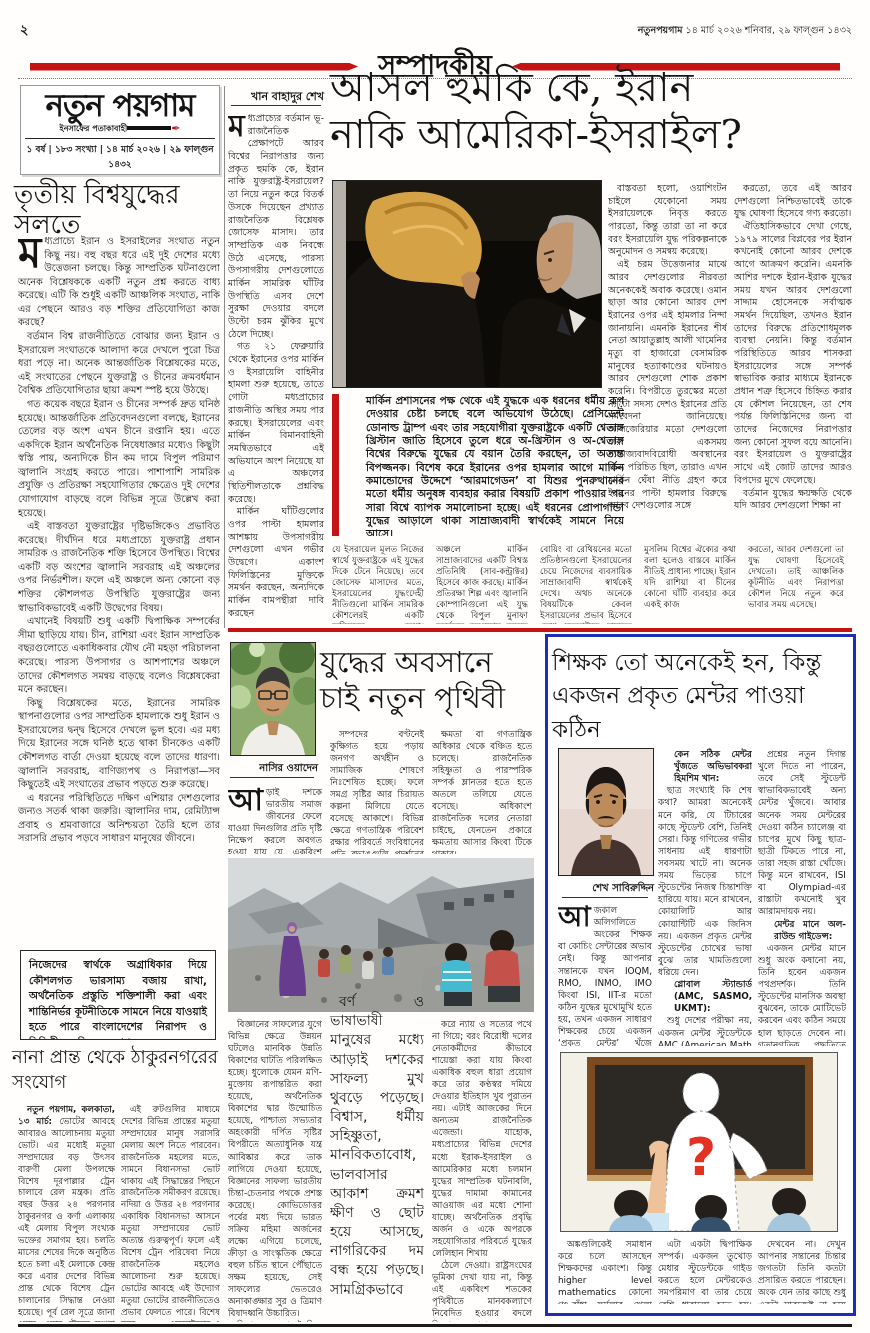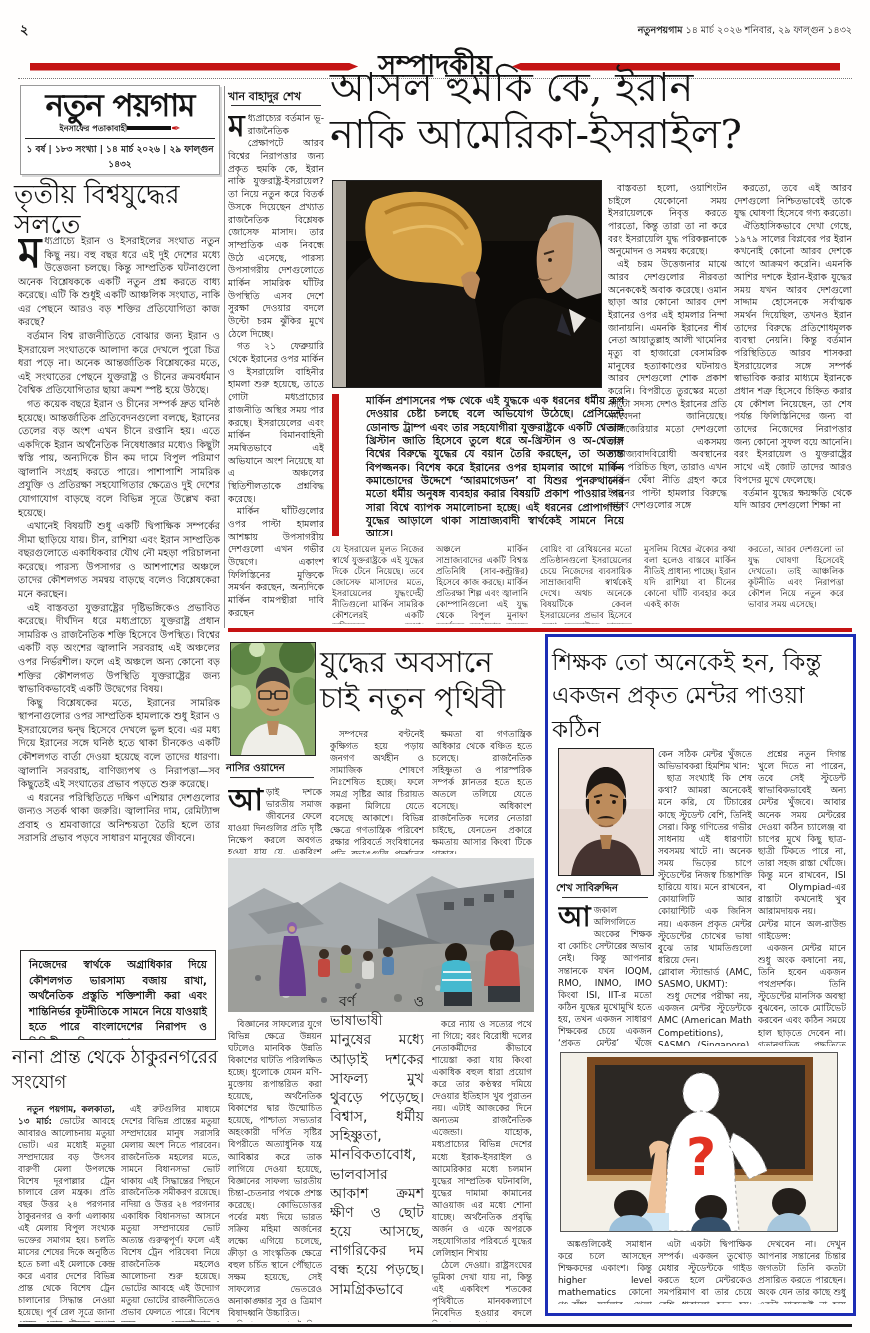--- a/index.html
+++ b/index.html
@@ -22,34 +22,34 @@
   .mast .t{font-size:31px;line-height:1.05;font-weight:900;letter-spacing:-1px;margin-top:3px;
            font-family:"DejaVu Serif","Liberation Serif",serif;}
   .tagrow{display:flex;align-items:center;justify-content:center;gap:0;margin-top:0px;}
   .tagrow .tg{font-size:8px;font-weight:700;}
   .tagrow .bar{width:44px;height:4px;background:#111;}
   .tagrow .pen{font-size:11px;color:#c41414;line-height:1;}
   .issue{border-top:1.5px solid #222;margin:3px 4px 0 4px;padding-top:3px;font-size:9px;font-weight:800;}
   
   .c{text-align:justify;overflow:hidden;line-height:1.4;}
   .c p{margin:0;text-indent:9px;}
-  .c p.bp{font-weight:400;text-indent:0;}
+  .c p.bp{font-weight:700;text-indent:0;margin-left:16px;}
   .c b{font-weight:800;}
   .dc{float:left;font-weight:800;line-height:.82;padding:2px 3px 0 0;}
   .hl{font-weight:400;text-align:left;font-family:"DejaVu Serif","Liberation Serif",serif;}
   .vrule{width:1px;background:#8a8a8a;}
   .hrule{height:1px;background:#333;}
   .photoframe{border:1px solid #222;background:#111;}
   .redline{background:#c51212;}
   .quote{border-left:7px solid #c41414;padding-left:27px;font-size:10.4px;font-weight:700;line-height:1.28;
          text-align:justify;overflow:hidden;}
   .concl{border:1.5px solid #2a2a2a;padding:6px 8px;font-size:10.4px;font-weight:600;line-height:1.5;
          text-align:justify;overflow:hidden;}
   .bluebox{border:3px solid #1d2db5;background:#fff;}
-  .authname{font-weight:800;text-align:left;}
+  .authname{font-weight:800;text-align:right;}
   svg{display:block;}
 </style>
 </head>
 <body>
 
 <div class="page">
 
   <div class="abs pagenum">২</div>
   <div class="abs dateline">
     <b>নতুনপয়গাম</b>
@@ -71,22 +71,22 @@
     </div>
     <div class="issue">১ বর্ষ | ১৮৩ সংখ্যা | ১৪ মার্চ ২০২৬ | ২৯ ফাল্গুন ১৪৩২</div>
   </div>
 
   <div class="abs hl" style="left:14px;top:180px;width:208px;font-size:26px;line-height:1.15;">তৃতীয় বিশ্বযুদ্ধের সলতে</div>
   <div class="abs c" style="left:18px;top:234px;width:202px;height:712px;font-size:9.7px;">
     <span class="dc" style="font-size:42px;">ম</span><span>ধ্যপ্রাচ্যে ইরান ও ইসরাইলের সংঘাত নতুন কিছু নয়। বহু বছর ধরে এই দুই দেশের মধ্যে উত্তেজনা চলছে। কিন্তু সাম্প্রতিক ঘটনাগুলো অনেক বিশ্লেষককে একটি নতুন প্রশ্ন করতে বাধ্য করেছে। এটি কি শুধুই একটি আঞ্চলিক সংঘাত, নাকি এর পেছনে আরও বড় শক্তির প্রতিযোগিতা কাজ করছে?</span>
     <div>
         <p>বর্তমান বিশ্ব রাজনীতিতে বোঝার জন্য ইরান ও ইসরায়েল সংঘাতকে আলাদা করে দেখলে পুরো চিত্র ধরা পড়ে না। অনেক আন্তর্জাতিক বিশ্লেষকের মতে, এই সংঘাতের পেছনে যুক্তরাষ্ট্র ও চীনের ক্রমবর্ধমান বৈশ্বিক প্রতিযোগিতার ছায়া ক্রমশ স্পষ্ট হয়ে উঠছে।</p>
         <p>গত কয়েক বছরে ইরান ও চীনের সম্পর্ক দ্রুত ঘনিষ্ঠ হয়েছে। আন্তর্জাতিক প্রতিবেদনগুলো বলছে, ইরানের তেলের বড় অংশ এখন চীনে রপ্তানি হয়। এতে একদিকে ইরান অর্থনৈতিক নিষেধাজ্ঞার মধ্যেও কিছুটা স্বস্তি পায়, অন্যদিকে চীন কম দামে বিপুল পরিমাণ জ্বালানি সংগ্রহ করতে পারে। পাশাপাশি সামরিক প্রযুক্তি ও প্রতিরক্ষা সহযোগিতার ক্ষেত্রেও দুই দেশের যোগাযোগ বাড়ছে বলে বিভিন্ন সূত্রে উল্লেখ করা হয়েছে।</p>
+        <p>এই বাস্তবতা যুক্তরাষ্ট্রের দৃষ্টিভঙ্গিকেও প্রভাবিত করেছে। দীর্ঘদিন ধরে মধ্যপ্রাচ্যে যুক্তরাষ্ট্র প্রধান সামরিক ও রাজনৈতিক শক্তি হিসেবে উপস্থিত। বিশ্বের একটি বড় অংশের জ্বালানি সরবরাহ এই অঞ্চলের ওপর নির্ভরশীল। ফলে এই অঞ্চলে অন্য কোনো বড় শক্তির কৌশলগত উপস্থিতি যুক্তরাষ্ট্রের জন্য স্বাভাবিকভাবেই একটি উদ্বেগের বিষয়।</p>
         <p>এখানেই বিষয়টি শুধু একটি দ্বিপাক্ষিক সম্পর্কের সীমা ছাড়িয়ে যায়। চীন, রাশিয়া এবং ইরান সাম্প্রতিক বছরগুলোতে একাধিকবার যৌথ নৌ মহড়া পরিচালনা করেছে। পারস্য উপসাগর ও আশপাশের অঞ্চলে তাদের কৌশলগত সমন্বয় বাড়ছে বলেও বিশ্লেষকেরা মনে করছেন।</p>
-        <p>এই বাস্তবতা যুক্তরাষ্ট্রের দৃষ্টিভঙ্গিকেও প্রভাবিত করেছে। দীর্ঘদিন ধরে মধ্যপ্রাচ্যে যুক্তরাষ্ট্র প্রধান সামরিক ও রাজনৈতিক শক্তি হিসেবে উপস্থিত। বিশ্বের একটি বড় অংশের জ্বালানি সরবরাহ এই অঞ্চলের ওপর নির্ভরশীল। ফলে এই অঞ্চলে অন্য কোনো বড় শক্তির কৌশলগত উপস্থিতি যুক্তরাষ্ট্রের জন্য স্বাভাবিকভাবেই একটি উদ্বেগের বিষয়।</p>
         <p>কিছু বিশ্লেষকের মতে, ইরানের সামরিক স্থাপনাগুলোর ওপর সাম্প্রতিক হামলাকে শুধু ইরান ও ইসরায়েলের দ্বন্দ্ব হিসেবে দেখলে ভুল হবে। এর মধ্য দিয়ে ইরানের সঙ্গে ঘনিষ্ঠ হতে থাকা চীনকেও একটি কৌশলগত বার্তা দেওয়া হয়েছে বলে তাদের ধারণা। জ্বালানি সরবরাহ, বাণিজ্যপথ ও নিরাপত্তা—সব কিছুতেই এই সংঘাতের প্রভাব পড়তে শুরু করেছে।</p>
         <p>এ ধরনের পরিস্থিতিতে দক্ষিণ এশিয়ার দেশগুলোর জন্যও সতর্ক থাকা জরুরি। জ্বালানির দাম, রেমিট্যান্স প্রবাহ ও শ্রমবাজারে অনিশ্চয়তা তৈরি হলে তার সরাসরি প্রভাব পড়বে সাধারণ মানুষের জীবনে।</p>
       </div>
   </div>
   <div class="abs concl" style="left:20px;top:950px;width:178px;height:76px;">নিজেদের স্বার্থকে অগ্রাধিকার দিয়ে কৌশলগত ভারসাম্য বজায় রাখা, অর্থনৈতিক প্রস্তুতি শক্তিশালী করা এবং শান্তিনির্ভর কূটনীতিকে সামনে নিয়ে যাওয়াই হতে পারে বাংলাদেশের নিরাপদ ও স্থিতিশীল ভবিষ্যতের পথ।</div>
 
   <div class="abs hl" style="left:12px;top:1044px;width:212px;font-size:18px;line-height:1.4;">
     <div>নানা প্রান্ত থেকে ঠাকুরনগরের সংযোগ</div>
   </div>
   <div class="abs c" style="left:18px;top:1104px;width:97px;height:218px;font-size:8.7px;line-height:1.37;">

